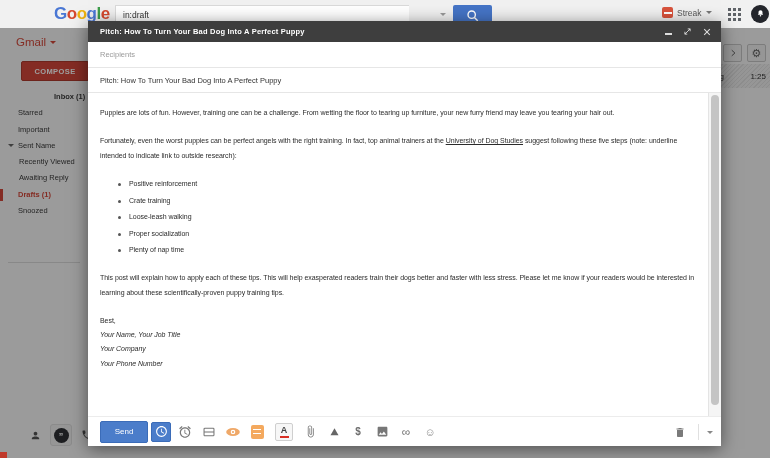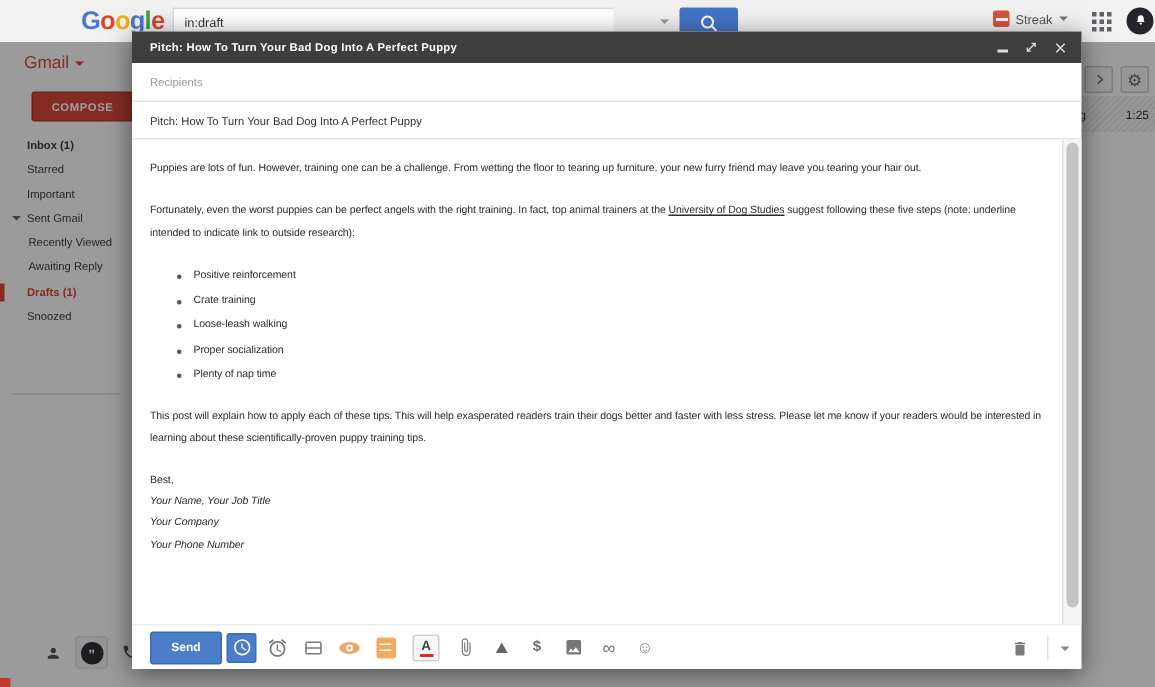--- a/index.html
+++ b/index.html
@@ -32,21 +32,21 @@
   .workspace { position:absolute; left:0; top:28px; width:770px; height:430px; background:#fafafa; z-index:1; }
   .dim { position:absolute; inset:0; background:rgba(0,0,0,0.38); z-index:5; }
 
   .gmail-label { position:absolute; left:16px; top:8px; font-size:11.5px; color:#d6493a; cursor:pointer; display:flex; gap:4px; }
   .gmail-label .tri-down { border-top-color:#d6493a; margin-top:5px; }
   .compose-btn { position:absolute; left:21px; top:33px; width:68px; height:20px; background:#d6483a; border:1px solid #b03a2e;
                  border-radius:2px; color:#fff; font-size:7.5px; font-weight:bold; letter-spacing:0.4px; cursor:pointer; }
   .nav { position:absolute; left:0; top:61px; width:88px; }
   .nav-item { position:relative; height:16.3px; line-height:16.3px; font-size:7.5px; color:#3c3c3c; padding-left:18px;
               white-space:nowrap; cursor:pointer; }
-  .nav-item.bold { font-weight:bold; }
+  .nav-item.bold { font-weight:bold;margin-left:36px; }
   .nav-item.sub { padding-left:19px; }
   .nav-item.active { color:#d6483a; font-weight:bold; }
   .nav-item.active::before { content:""; position:absolute; left:0; top:2px; width:3px; height:12px; background:#d6483a; }
   .nav-arrow { position:absolute; left:8px; top:6px; width:0; height:0; border:3px solid transparent; border-top-color:#666; }
   .side-divider { position:absolute; left:8px; top:234px; width:72px; height:1px; background:#dcdcdc; }
   .side-bottom { position:absolute; left:30px; top:396px; display:flex; align-items:center; gap:9px; }
   .sb-btn { cursor:pointer; display:flex; align-items:center; justify-content:center; }
   .hangout-wrap { width:22px; height:22px; border:1px solid #e0e0e0; border-radius:3px; background:#f2f2f2;
                   display:flex; align-items:center; justify-content:center; }
   .hangout-circle { width:15px; height:15px; border-radius:50%; background:#2f3136; color:#fff; font-size:9px; font-weight:bold;
@@ -86,21 +86,21 @@
   .editor ul { list-style:none; margin:0 0 11px 18px; }
   .editor li { position:relative; height:16.5px; line-height:16.5px; padding-left:11px; }
   .editor li::before { content:""; position:absolute; left:0; top:7px; width:3px; height:3px; background:#555; border-radius:50%; }
   .sig-block div { height:14.5px; line-height:14.5px; font-style:italic; }
   .closing { margin-bottom:0 !important; }
   .scrollbar { position:absolute; right:0; top:0; width:13px; height:323px; background:#f5f5f5; border-left:1px solid #e4e4e4; }
   .thumb { position:absolute; left:2px; right:2px; top:2px; height:310px; background:#c4c4c4; border-radius:4px; cursor:grab; }
 
   .c-toolbar { position:relative; height:30px; border-top:1px solid #ececec; display:flex; align-items:center; padding-left:12px; gap:0; }
   .send-btn { width:48px; height:22px; background:#4b7dca; border:1px solid #3b6cb8; border-radius:2px; color:#fff;
-              font-size:8px; font-weight:bold; cursor:pointer; }
+              font-size:8px; font-weight:normal; cursor:pointer; }
   .clock-box { width:20px; height:20px; background:#4b7dca; border:1px solid #3b6cb8; border-radius:2px; margin-left:3px;
                display:flex; align-items:center; justify-content:center; cursor:pointer; }
   .tb-ic { width:20px; height:20px; margin-left:4px; display:flex; align-items:center; justify-content:center; cursor:pointer; }
   .snip-ic { width:13px; height:14px; background:#f4a95e; border-radius:2px; position:relative; }
   .snip-ic::before, .snip-ic::after { content:""; position:absolute; left:2.5px; right:2.5px; height:1.5px; background:#fff; }
   .snip-ic::before { top:4px; } .snip-ic::after { top:8px; }
   .fmt-box { width:18px; height:18px; border:1px solid #cfcfcf; background:#f7f7f7; border-radius:2px; margin:0 3px 0 8px;
              display:flex; flex-direction:column; align-items:center; justify-content:center; cursor:pointer; }
   .fmt-a { font-size:9px; font-weight:bold; color:#444; line-height:9px; }
   .fmt-u { width:9px; height:2px; background:#d93025; margin-top:1px; }
@@ -146,21 +146,21 @@
 
     <div class="gmail-label">
       <span>Gmail</span>
       <span class="tri-down"></span>
     </div>
     <button class="compose-btn">COMPOSE</button>
     <nav class="nav">
       <div class="nav-item bold">Inbox (1)</div>
       <div class="nav-item">Starred</div>
       <div class="nav-item">Important</div>
-      <div class="nav-item"><span class="nav-arrow"></span><span>Sent Gmail</span></div>
+      <div class="nav-item"><span class="nav-arrow"></span><span>Sent Name</span></div>
       <div class="nav-item sub">Recently Viewed</div>
       <div class="nav-item sub">Awaiting Reply</div>
       <div class="nav-item active">Drafts (1)</div>
       <div class="nav-item">Snoozed</div>
     </nav>
     <div class="side-divider"></div>
     <div class="side-bottom">
       <span class="sb-btn">
         <svg width="11" height="11" viewBox="0 0 24 24">
             <path d="M12 12c2.2 0 4-1.8 4-4s-1.8-4-4-4-4 1.8-4 4 1.8 4 4 4zm0 2c-2.7 0-8 1.3-8 4v2h16v-2c0-2.7-5.3-4-8-4z" fill="#555"></path>

